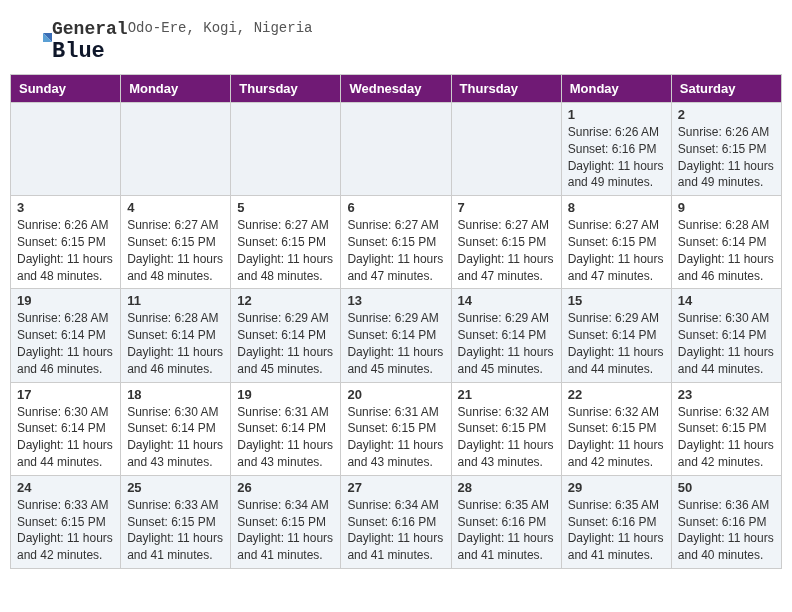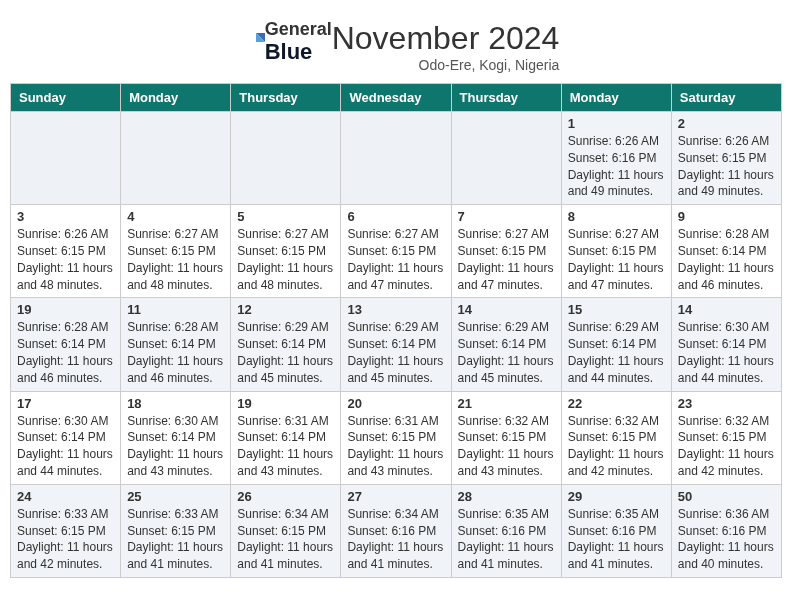--- a/index.html
+++ b/index.html
@@ -5,23 +5,24 @@
     * { box-sizing: border-box; margin: 0; padding: 0; }
     body {
       font-family: Arial, sans-serif;
       background: #fff;
       width: 792px;
       min-height: 612px;
       padding: 10px;
     }
     .header {
       display: flex;
-      justify-content: center;
+      justify-content: flex-start;
       align-items: flex-start;
       padding: 10px 10px 5px 10px;
+      font-family: Liberation Mono, monospace;
     }
     .logo {
       display: flex;
       align-items: center;
     }
     .logo-text {
       display: flex;
       flex-direction: column;
       line-height: 1.1;
     }
@@ -51,21 +52,21 @@
     .location {
       font-size: 14px;
       color: #555;
     }
     .calendar {
       width: 100%;
       border-collapse: collapse;
       margin-top: 5px;
     }
     .calendar th {
-      background-color: #0f766e;
+      background-color: #701a75;
       color: white;
       text-align: left;
       padding: 6px 8px;
       font-size: 13px;
       font-weight: bold;
       border: 1px solid #ccc;
     }
     .calendar td {
       border: 1px solid #ccc;
       vertical-align: top;
@@ -107,21 +108,20 @@
 
       <polygon points="28,8 40,8 40,20" fill="#3a6db5"></polygon>
       <polygon points="28,8 40,20 28,20" fill="#5a9fd4"></polygon>
     </svg>
     <div class="logo-text">
       <span class="logo-general">General</span>
       <span class="logo-blue">Blue</span>
     </div>
   </div>
   <div class="title-section">
-    <div class="month-title">November 2024</div>
     <div class="location">Odo-Ere, Kogi, Nigeria</div>
   </div>
 </div>
 
 <table class="calendar">
   <thead>
     <tr>
     <th>Sunday</th>
         <th>Monday</th>
         <th>Thursday</th>

